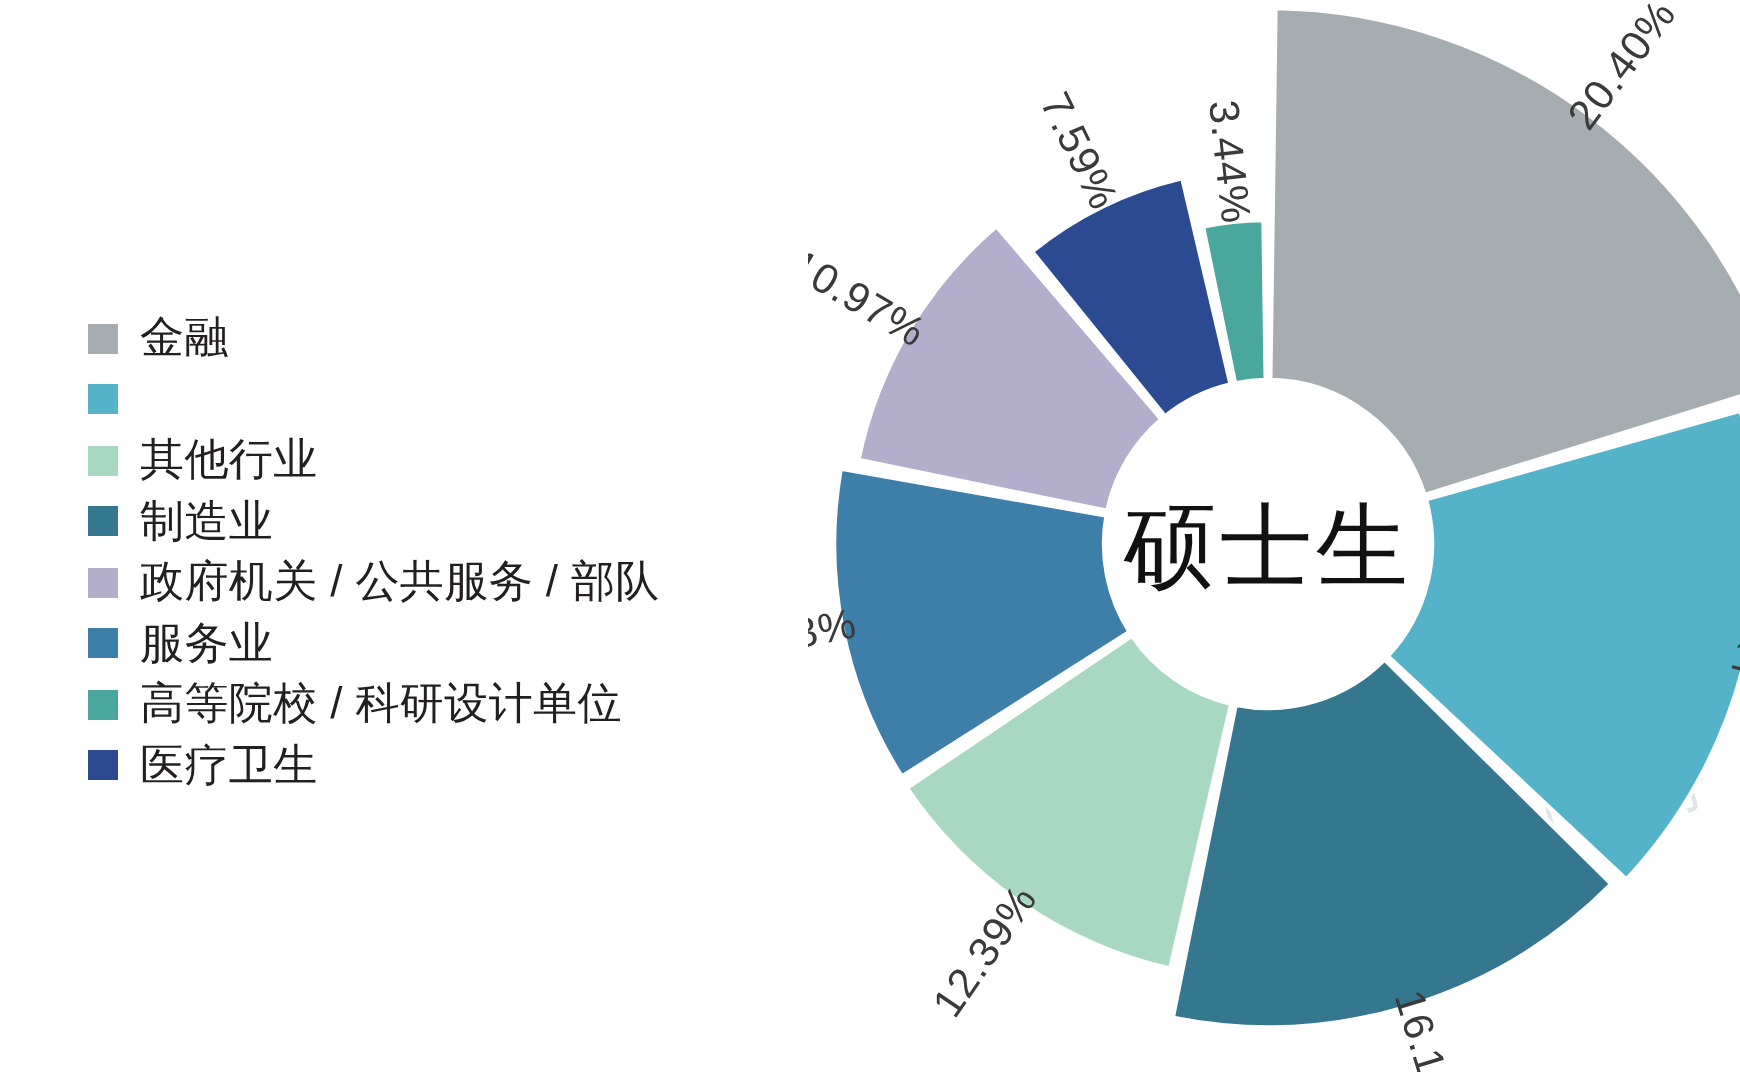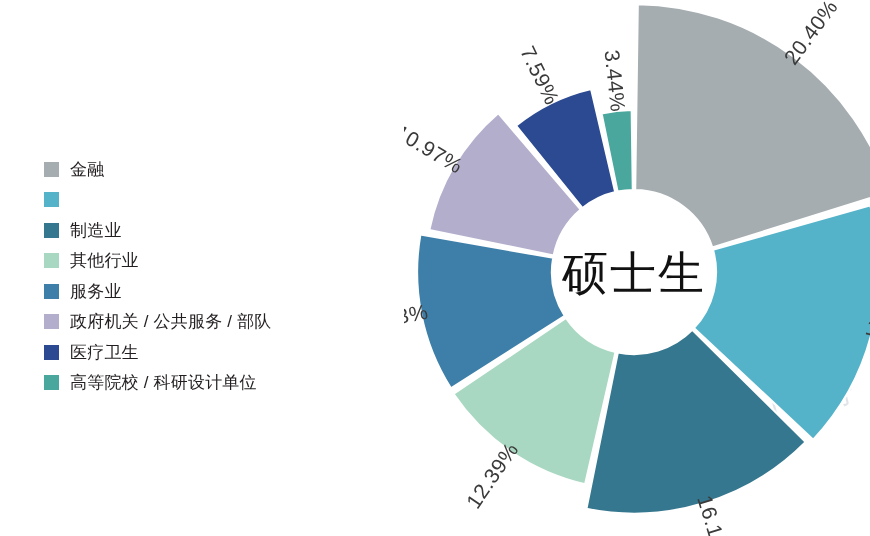--- a/index.html
+++ b/index.html
@@ -31,21 +31,21 @@
     align-items: center;
     height: 30.5px;
   }
   .legend-swatch {
     width: 15px;
     height: 15px;
     flex: 0 0 15px;
     margin-right: 11px;
   }
   .legend-label {
-    font-size: 17px;
+    font-size: 22px;
     color: #231f20;
     line-height: 1;
     white-space: nowrap;
     letter-spacing: 0.2px;
     text-align: center;
   }
   
   #chart-area {
     position: absolute;
     left: 404px;
@@ -94,42 +94,42 @@
 
   <div id="legend">
       <div class="legend-item">
         <span class="legend-swatch" style="background: rgb(165, 173, 176);"></span>
         <span class="legend-label">金融</span>
       </div>
       <div class="legend-item">
         <span class="legend-swatch" style="background: rgb(84, 179, 201);"></span>
       </div>
       <div class="legend-item">
+        <span class="legend-swatch" style="background: rgb(168, 216, 194);"></span>
+        <span class="legend-label">其他行业</span>
+      </div>
+      <div class="legend-item">
         <span class="legend-swatch" style="background: rgb(53, 119, 142);"></span>
         <span class="legend-label">制造业</span>
       </div>
       <div class="legend-item">
-        <span class="legend-swatch" style="background: rgb(168, 216, 194);"></span>
-        <span class="legend-label">其他行业</span>
+        <span class="legend-swatch" style="background: rgb(179, 174, 204);"></span>
+        <span class="legend-label">政府机关 / 公共服务 / 部队</span>
       </div>
       <div class="legend-item">
         <span class="legend-swatch" style="background: rgb(61, 127, 168);"></span>
         <span class="legend-label">服务业</span>
       </div>
       <div class="legend-item">
-        <span class="legend-swatch" style="background: rgb(179, 174, 204);"></span>
-        <span class="legend-label">政府机关 / 公共服务 / 部队</span>
+        <span class="legend-swatch" style="background: rgb(74, 167, 158);"></span>
+        <span class="legend-label">高等院校 / 科研设计单位</span>
       </div>
       <div class="legend-item">
         <span class="legend-swatch" style="background: rgb(43, 74, 145);"></span>
         <span class="legend-label">医疗卫生</span>
-      </div>
-      <div class="legend-item">
-        <span class="legend-swatch" style="background: rgb(74, 167, 158);"></span>
-        <span class="legend-label">高等院校 / 科研设计单位</span>
       </div>
     </div>
 
   <div id="chart-area">
     <svg id="donut-svg" viewBox="0 0 466 536" xmlns="http://www.w3.org/2000/svg">
       <g id="watermark-group">
         <text id="watermark" x="230" y="455" transform="rotate(-14 230 455)">通信考研小马哥</text>
       </g>
       <g id="slices">
           <path d="M 233.74 4.03 A 268 268 0 0 1 485.79 192.04 L 308.26 247.53 A 82 82 0 0 0 231.14 190.01 Z" class="slice-path" fill="#a5adb0"></path>

